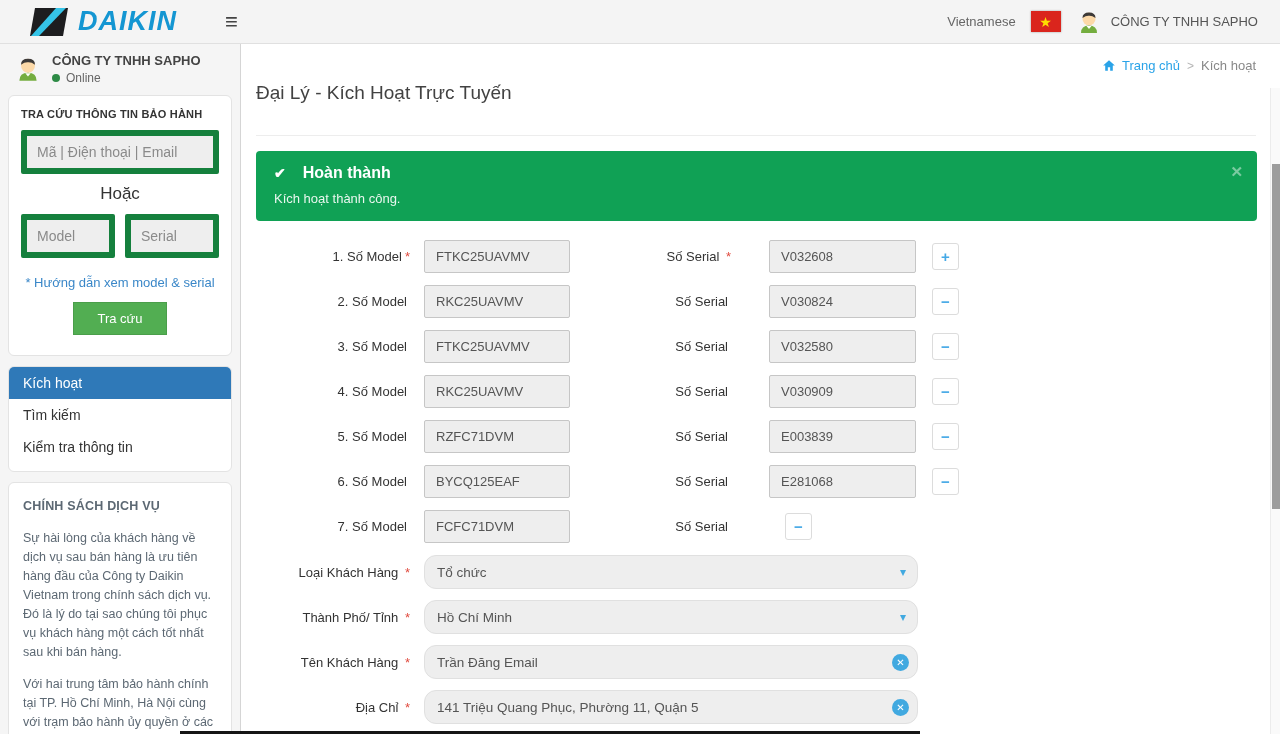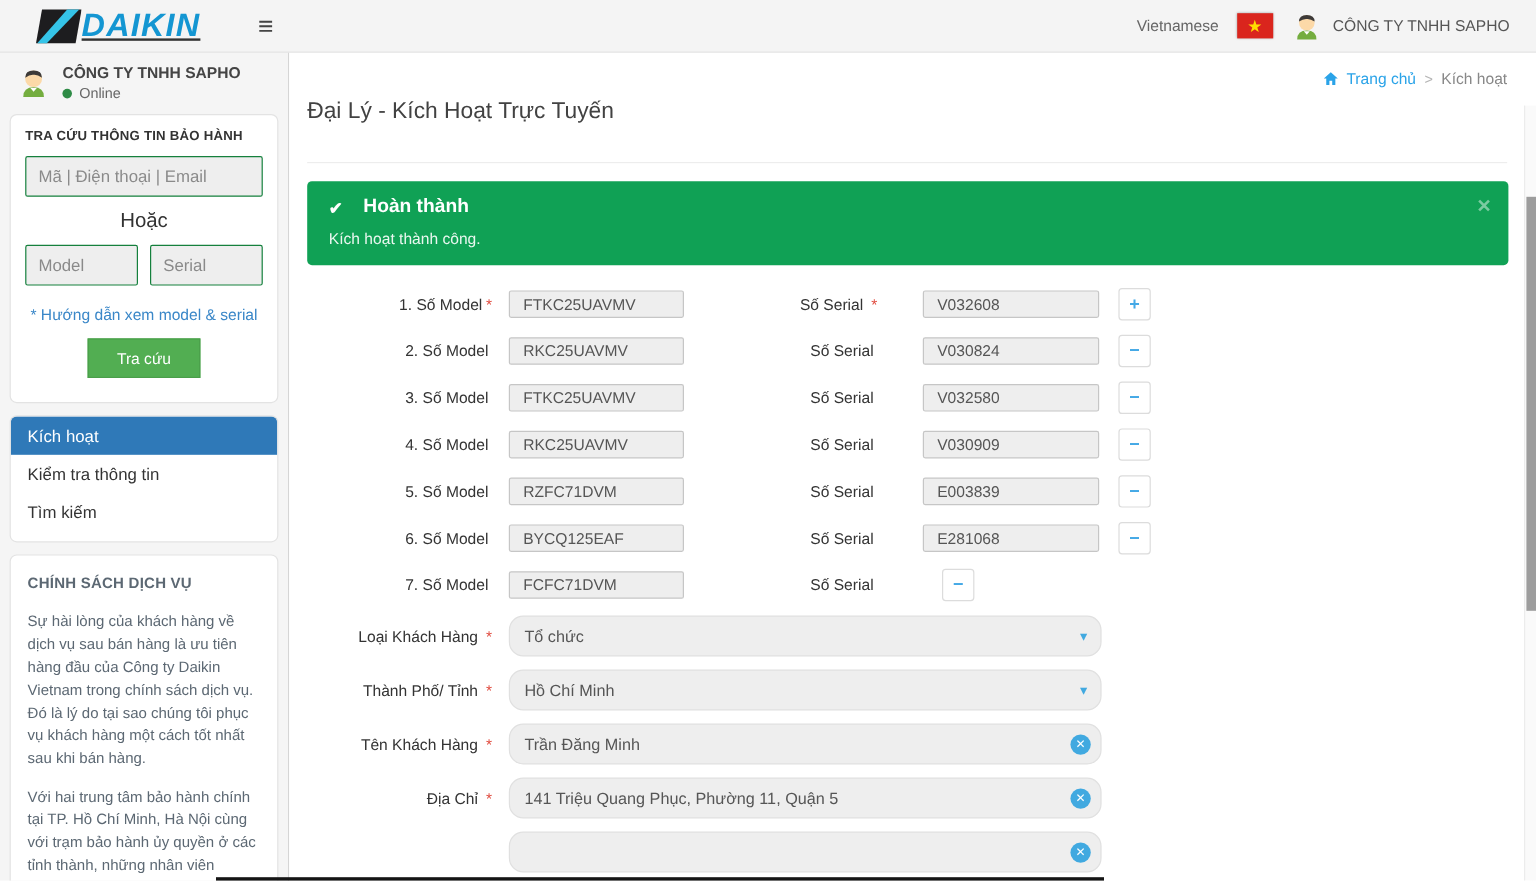--- a/index.html
+++ b/index.html
@@ -6,41 +6,41 @@
   html,body { margin:0; padding:0; }
   body {
     width:1280px; height:734px; overflow:hidden; position:relative;
     font-family:"Liberation Sans", sans-serif; background:#fff; color:#333;
   }
   
   .topbar {
     height:44px; background:#f4f4f4; border-bottom:1px solid #e0e0e0;
     display:flex; align-items:center; padding:0 22px 0 30px;
   }
-  .logo { display:flex; align-items:center; gap:0;text-decoration:underline; }
+  .logo { display:flex; align-items:center; gap:10px; }
   .logo-text { font-size:27px; font-weight:bold; font-style:italic; color:#1496d2; letter-spacing:1px; }
   .hamburger { margin-left:48px; font-size:22px; color:#444; line-height:1; cursor:pointer; }
   .topbar-right { margin-left:auto; display:flex; align-items:center; gap:15px; }
   .lang-label { font-size:13px; color:#666; }
   .flag { width:30px; height:21px; background:#da251d; display:flex; align-items:center; justify-content:center;
           color:#ffdd00; font-size:14px; box-shadow:0 0 2px rgba(0,0,0,.35); cursor:pointer; }
   .account { display:flex; align-items:center; gap:9px; font-size:13px; color:#555; cursor:pointer; }
   
   .page { display:flex; height:690px; }
   .sidebar { width:241px; background:#f5f5f5; border-right:1px solid #d5d5d5; overflow:hidden; flex:none; }
   .main { flex:1; background:#fff; position:relative; padding:14px 24px 0 15px; overflow:hidden; }
   
   .user-block { display:flex; align-items:center; gap:10px; padding:9px 14px 8px; }
   .user-name { font-size:13px; font-weight:bold; color:#444; }
   .user-status { display:flex; align-items:center; gap:6px; font-size:12px; color:#666; margin-top:3px; }
   .dot { width:8px; height:8px; border-radius:50%; background:#2e8b46; }
   .card { background:#fff; border:1px solid #e3e3e3; border-radius:6px; margin:2px 8px 10px; }
   .lookup { padding:12px 12px 10px; }
   .panel-title { font-size:11px; font-weight:bold; color:#333; letter-spacing:.2px; margin:0 0 10px; }
-  .side-input { width:100%; background:#eee; border:1px solid #15803d; border-radius:2px;
+  .side-input { width:100%; background:#eee; border:6px solid #15803d; border-radius:2px;
                 padding:8px 10px; font-size:14px; color:#555; outline:none; }
   .side-input::placeholder { color:#8a8a8a; }
   .or { text-align:center; font-size:17px; color:#333; margin:10px 0; }
   .ms-row { display:flex; gap:10px; }
   .guide-link { display:block; text-align:center; color:#3a87c8; font-size:13px; margin:17px 0 12px; text-decoration:none; }
   .search-btn { display:block; margin:4px auto 10px; background:#52ae52; border:1px solid #4a9e4a; color:#fff;
                 font-size:13px; padding:8px 23px; border-radius:0; cursor:pointer; }
   .nav-card { padding:0 0 8px; overflow:hidden; }
   .nav-item { padding:8px 14px; font-size:14px; color:#333; cursor:pointer; }
   .nav-item.active { background:#2f79b8; color:#fff; }
@@ -58,21 +58,21 @@
   }
   .alert-title { display:flex; align-items:center; gap:17px; font-size:16px; font-weight:bold; }
   .alert-check { font-size:14px; }
   .alert-msg { font-size:13px; margin-top:9px; color:#e9f7ef; }
   .alert-close { position:absolute; top:12px; right:14px; color:rgba(255,255,255,.45);
                  font-size:15px; font-weight:bold; cursor:pointer; }
   .form { margin-top:19px; }
   .device-row { display:flex; align-items:center; margin-bottom:12px; }
   .d-label { width:168px; text-align:right; font-size:13px; color:#333; padding-right:14px; }
   .req { color:#e04b3f; margin-left:3px; }
-  .gray-input { background:#eee; border:1px solid #c6c6c6; border-radius:2px; height:23px;
+  .gray-input { background:#eee; border:1px solid #c6c6c6; border-radius:2px; height:33px;
                 font-size:13px; color:#555; padding:0 11px; outline:none; font-family:inherit; }
   .d-model { width:146px; }
   .d-serial-label { width:161px; text-align:right; font-size:13px; color:#333; margin-right:38px; }
   .d-serial { width:147px; }
   .d-action { margin-left:16px; width:27px; height:27px; background:#fff; border:1px solid #dcdcdc;
               border-radius:3px; color:#45a9e6; font-weight:bold; font-size:15px; line-height:1;
               display:flex; align-items:center; justify-content:center; cursor:pointer; }
   .field-row { display:flex; align-items:center; margin-bottom:11px; }
   .f-label { width:168px; text-align:right; font-size:13px; color:#333; padding-right:14px; }
   .f-control { position:relative; width:494px; height:34px; background:#eee; border:1px solid #e0e0e0;
@@ -141,22 +141,22 @@
       <div class="ms-row">
         <input class="side-input" placeholder="Model" style="">
         <input class="side-input" placeholder="Serial" style="">
       </div>
       <a class="guide-link" href="#">* Hướng dẫn xem model &amp; serial</a>
       <button class="search-btn">Tra cứu</button>
     </div>
 
     <nav class="card nav-card">
         <div class="nav-item active"><span>Kích hoạt</span></div>
+        <div class="nav-item"><span>Tìm kiếm</span></div>
         <div class="nav-item"><span>Kiểm tra thông tin</span></div>
-        <div class="nav-item"><span>Tìm kiếm</span></div>
       </nav>
 
     <div class="card policy">
       <p class="panel-title">CHÍNH SÁCH DỊCH VỤ</p>
       <div>
           <p>Sự hài lòng của khách hàng về dịch vụ sau bán hàng là ưu tiên hàng đầu của Công ty Daikin Vietnam trong chính sách dịch vụ. Đó là lý do tại sao chúng tôi phục vụ khách hàng một cách tốt nhất sau khi bán hàng.</p>
           <p>Với hai trung tâm bảo hành chính tại TP. Hồ Chí Minh, Hà Nội cùng với trạm bảo hành ủy quyền ở các tỉnh thành, những nhân viên chuyên nghiệp sẽ phục vụ một cách hiệu quả nhất nhằm tối đa hóa lợi ích của khách hàng ở bất cứ nơi đâu.</p>
         </div>
 
     </div>
@@ -289,21 +289,21 @@
           <div class="field-row">
     <div class="f-label"><span>Thành Phố/ Tỉnh</span><span class="req"> *</span></div>
     <div class="f-control">
       <span>Hồ Chí Minh</span>
       <span class="caret">▾</span>
     </div>
   </div>
           <div class="field-row">
     <div class="f-label"><span>Tên Khách Hàng</span><span class="req"> *</span></div>
     <div class="f-control">
-      <span>Trần Đăng Minh</span>
+      <span>Trần Đăng Email</span>
       <span class="clear-btn">✕</span>
     </div>
   </div>
           <div class="field-row">
     <div class="f-label"><span>Địa Chỉ</span><span class="req"> *</span></div>
     <div class="f-control">
       <span>141 Triệu Quang Phục, Phường 11, Quận 5</span>
       <span class="clear-btn">✕</span>
     </div>
   </div>

